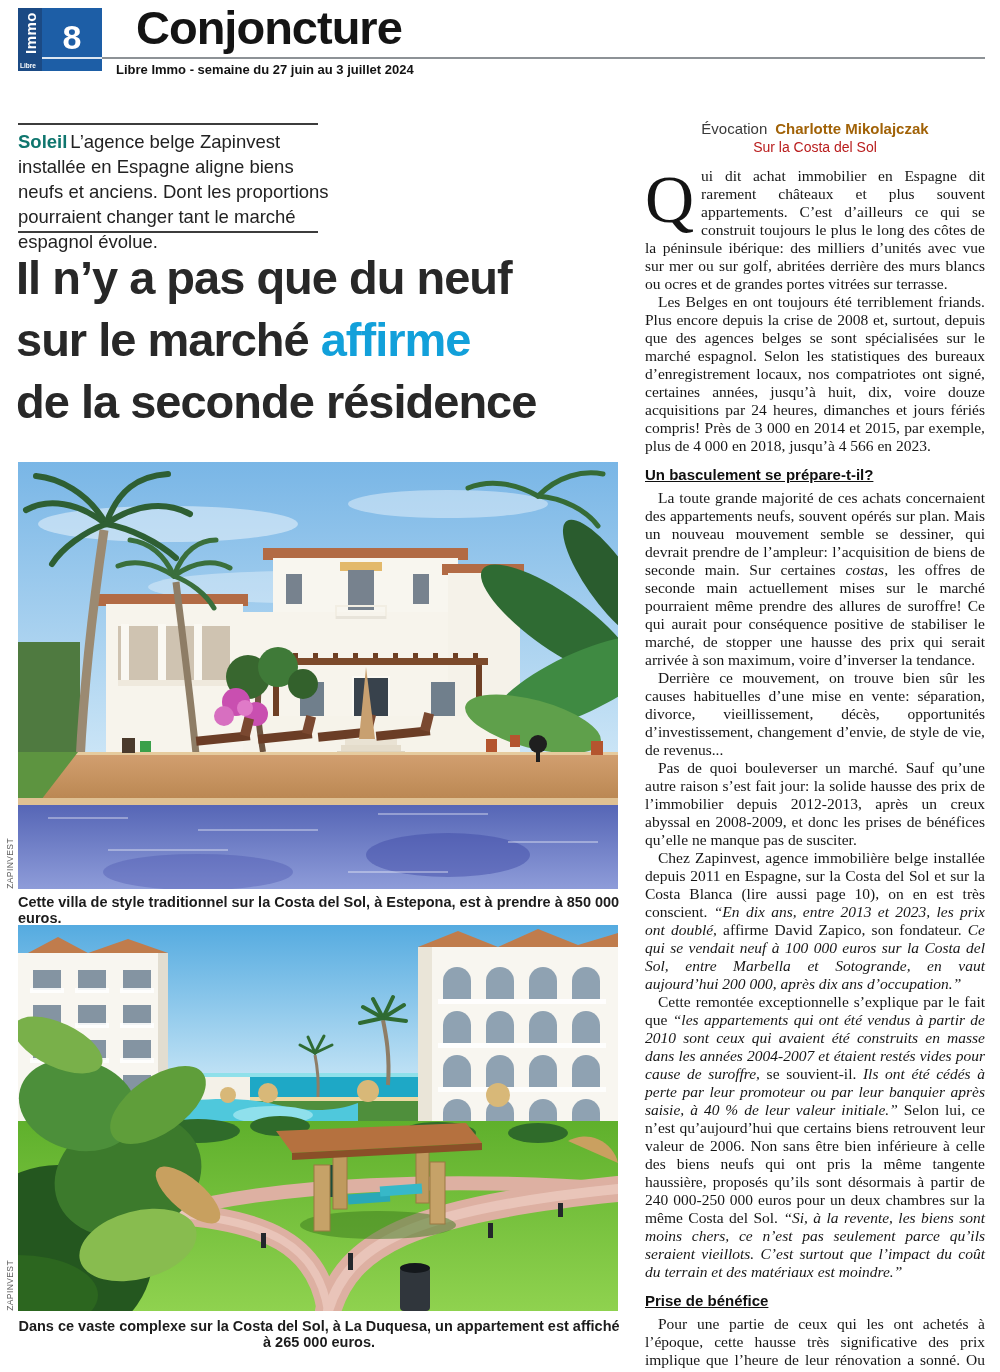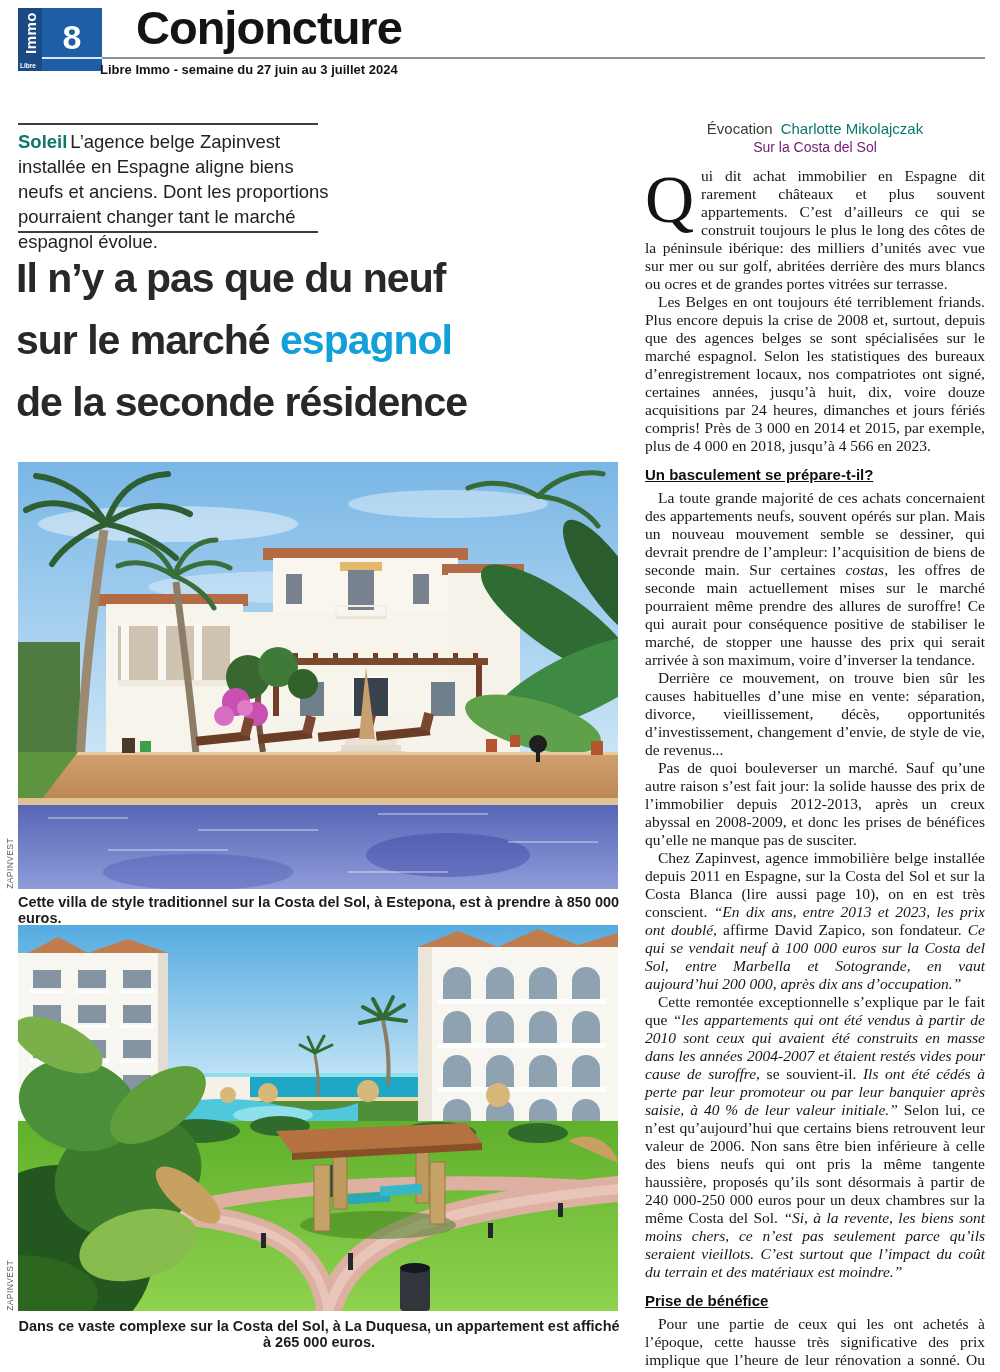--- a/index.html
+++ b/index.html
@@ -17,51 +17,51 @@
     position:absolute; left:0; top:2px; width:24px; height:46px;
     writing-mode:vertical-rl; transform:rotate(180deg);
     color:#fff; font-weight:700; font-size:15px; letter-spacing:.5px;
     display:flex; align-items:center; justify-content:center;
   }
   .logo-libre { position:absolute; left:2px; bottom:2px; color:#fff; font-size:6.5px; font-weight:700; }
   .logo-pagebox { position:relative; flex:1; background:#1d5ea6; display:flex; align-items:center; justify-content:center; }
   .logo-pagebox::after { content:""; position:absolute; left:0; right:0; top:49px; height:2px; background:rgba(255,255,255,.85); }
   .page-number { color:#fff; font-weight:700; font-size:34px; line-height:1; margin-top:-6px; }
   .section-title { position:absolute; left:136px; top:0px; font-size:47px; line-height:56px; font-weight:700; letter-spacing:-1px; color:#141414; }
-  .dateline { position:absolute; left:100px; top:62px; font-size:13px; font-weight:700; color:#121212; }
+  .dateline { position:absolute; left:116px; top:62px; font-size:13px; font-weight:700; color:#121212; }
 
   
   .lead-rule-top { position:absolute; left:18px; top:123px; width:300px; border-top:2px solid #3c3c3c; }
   .lead-rule-bottom { position:absolute; left:18px; top:231px; width:300px; border-top:2px solid #3c3c3c; }
   .lead { position:absolute; left:18px; top:129px; width:312px; font-size:18.5px; line-height:25px; color:#222; }
   .lead-kicker { font-weight:700; color:#0f766e; margin-right:3px; }
 
-  .headline { position:absolute; left:16px; top:247px; width:606px; font-size:41px; line-height:62px; letter-spacing:-1px; color:#282828; }
+  .headline { position:absolute; left:16px; top:247px; width:606px; font-size:47px; line-height:62px; letter-spacing:-1px; color:#282828; }
   .hl-line { white-space:nowrap; }
   .accent-bold { font-weight:700; color:#12a0da; }
 
   
   .figure { position:absolute; left:18px; width:600px; }
   .figure-1 { top:462px; height:427px; }
   .figure-2 { top:925px; height:386px; }
   .figure svg { display:block; width:100%; height:100%; }
   .photo-credit {
     position:absolute; left:-13px; bottom:0;
     writing-mode:vertical-rl; transform:rotate(180deg);
     font-size:8.5px; color:#5f5f5f; letter-spacing:.4px;
   }
   .caption { position:absolute; left:18px; width:602px; font-size:14.5px; font-weight:700; color:#1c1c1c; }
   .caption-1 { top:894px; }
   .caption-2 { top:1318px;text-align:center; }
 
   
   .byline { position:absolute; left:645px; top:120px; width:340px; text-align:center; font-size:15px; }
   .byline-label { color:#3a3a3a; font-weight:400; margin-right:8px; }
-  .byline-author { color:#0f766e; font-weight:400; }
-  .byline-location { margin-top:2px; font-size:14px; color:#701a75; }
+  .byline-author { color:#a16207; font-weight:700; }
+  .byline-location { margin-top:2px; font-size:14px; color:#b91c1c; }
 
   .article {
     position:absolute; left:645px; top:167px; width:340px;
     font-family:"Liberation Serif", serif; font-size:15.5px; line-height:18px;
     color:#161616; text-align:justify; hyphens:auto;
   }
   .article p { margin:0; text-indent:13px; }
   .article p.has-dropcap { text-indent:0; }
   .article h3 {
     font-family:"Liberation Sans", sans-serif; font-size:15px; line-height:18px;
@@ -90,21 +90,21 @@
   </div>
   <h1 class="section-title">Conjoncture</h1>
   <div class="dateline">Libre Immo - semaine du 27 juin au 3 juillet 2024</div>
 
   <div class="lead-rule-top"></div>
   <p class="lead"><span class="lead-kicker">Soleil</span><span>L’agence belge Zapinvest installée en Espagne aligne biens neufs et anciens. Dont les proportions pourraient changer tant le marché espagnol évolue.</span></p>
   <div class="lead-rule-bottom"></div>
 
   <h2 class="headline">
       <div class="hl-line"><span>Il n’y a pas que du neuf</span></div>
-      <div class="hl-line"><span>sur le marché </span><span class="accent-bold">espagnol</span></div>
+      <div class="hl-line"><span>sur le marché </span><span class="accent-bold">affirme</span></div>
       <div class="hl-line"><span>de la seconde résidence</span></div>
     </h2>
 
   <figure class="figure figure-1">
     <span class="photo-credit">ZAPINVEST</span>
     <svg viewBox="0 0 600 427" preserveAspectRatio="none" aria-hidden="true">
       <defs>
         <linearGradient id="sky1" x1="0" y1="0" x2="0" y2="1">
           <stop offset="0" stop-color="#79b6e6"></stop>
             <stop offset="1" stop-color="#d9edf9"></stop>

